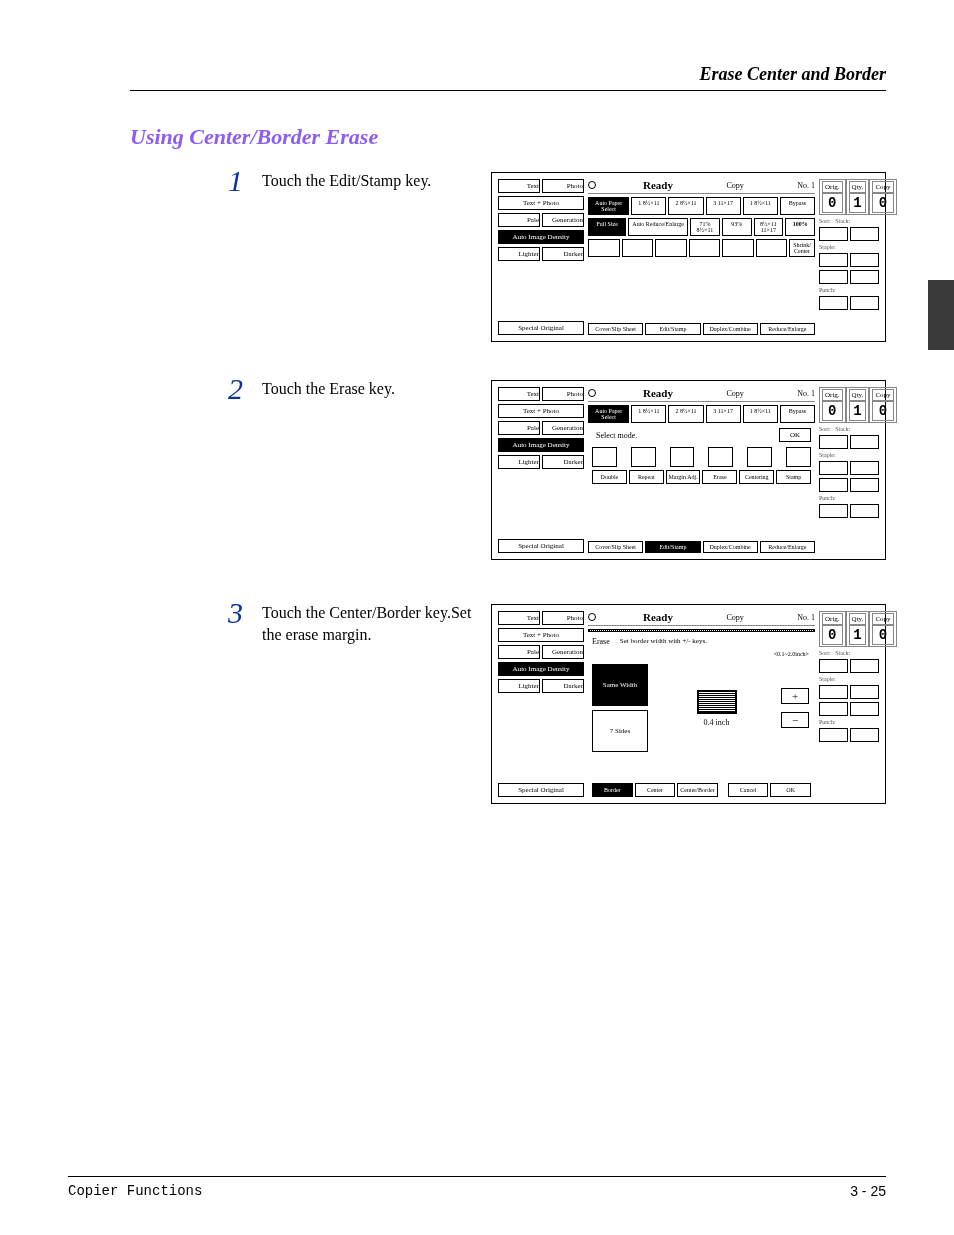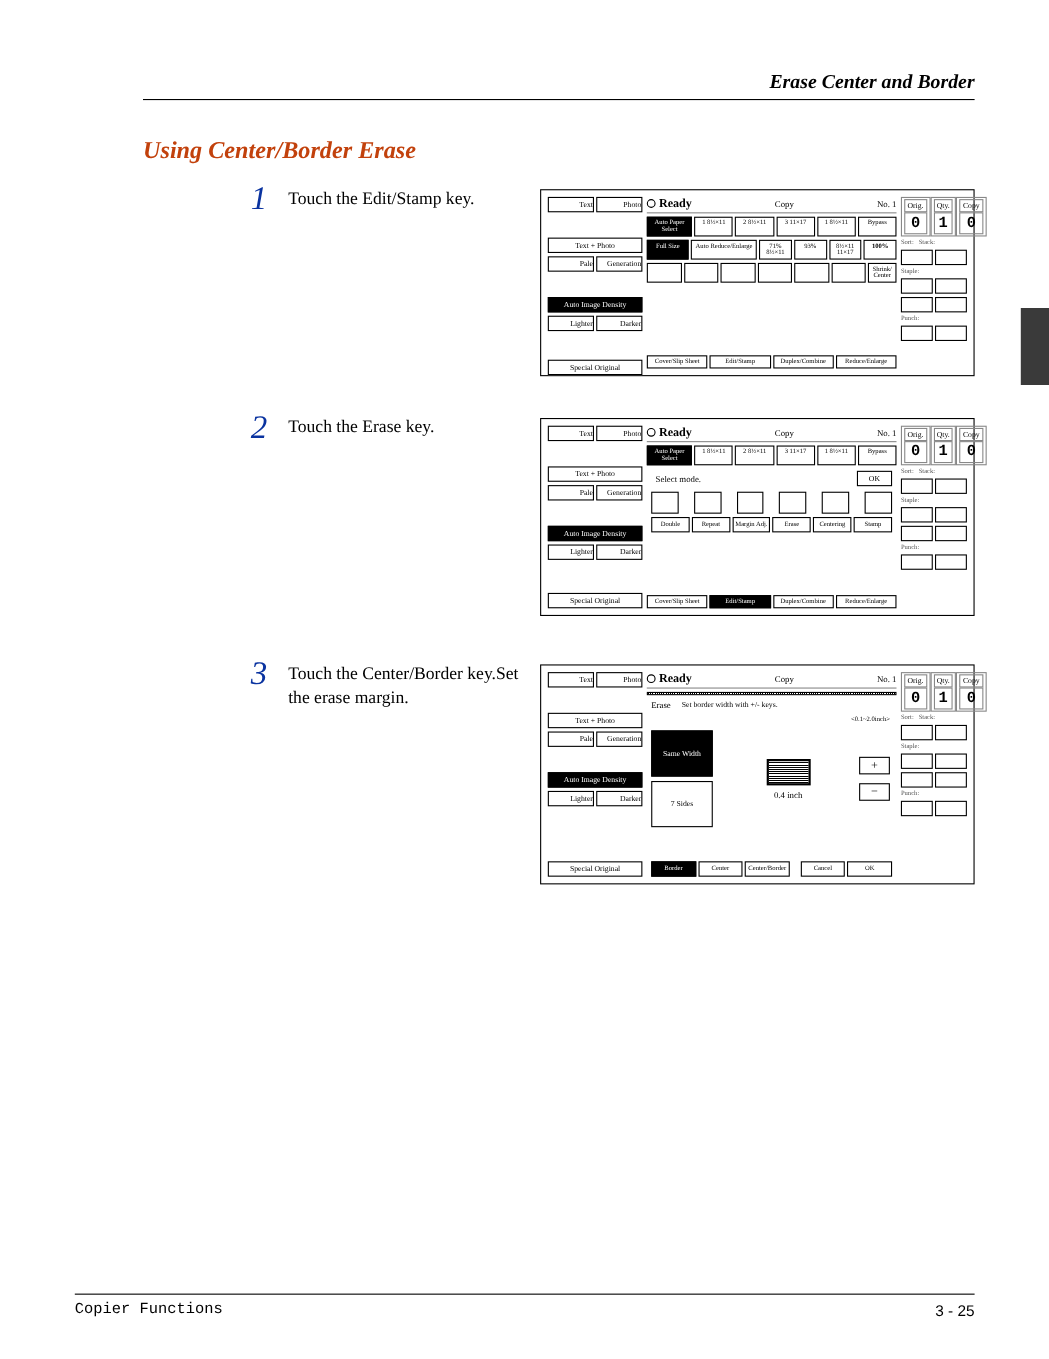--- a/index.html
+++ b/index.html
@@ -27,21 +27,21 @@
     height: 1px;
     background: #000;
   }
   .section-title {
     position: absolute;
     top: 124px;
     left: 130px;
     font-style: italic;
     font-weight: bold;
     font-size: 22px;
-    color: #c2410c;
+    color: #8b5cf6;
   }
   .step {
     position: absolute;
     left: 228px;
   }
   .step .num {
     font-family: "Times New Roman", serif;
     font-style: italic;
     font-size: 30px;
     color: #0a33a0;
@@ -68,29 +68,29 @@
     border: 1px solid #000;
     background: #fff;
     padding: 6px;
   }
   .panel1 { top: 172px; height: 170px; }
   .panel2 { top: 380px; height: 180px; }
   .panel3 { top: 604px; height: 200px; }
   .panel-inner { display:flex; gap:4px; height:100%; }
   .left-col { width:86px; display:flex; flex-direction:column; gap:3px; }
   .left-col .cell, .left-col .cell-dark {
-    border:1px solid #000; font-size:7px; text-align:center; padding:2px 1px; background:#fff;margin-top:20px;
+    border:1px solid #000; font-size:7px; text-align:center; padding:2px 1px; background:#fff;
   }
   .left-col .pair { display:flex; gap:2px; }
   .left-col .pair .half { flex:1; border:1px solid #000; font-size:7px; text-align:right; padding:2px 0; }
   .cell-dark { background:#000 !important; color:#fff !important; }
   .mid-col { flex:1; display:flex; flex-direction:column; gap:3px; }
   .right-col { width:60px; display:flex; flex-direction:column; gap:3px; }
   .status-bar { display:flex; align-items:center; border-bottom:1px solid #888; padding-bottom:2px; }
-  .status-bar .ready { font-weight:bold; font-size:11px; }
+  .status-bar .ready { font-weight:bold; font-size:11px;margin-left:44px; }
   .status-bar .dot { width:8px; height:8px; border:1px solid #000; border-radius:50%; margin-right:3px; }
   .status-bar .copy { flex:1; text-align:center; font-size:8px; }
   .status-bar .no1 { font-size:8px; }
   .count-box { display:flex; }
   .count-box div { flex:1; border:1px solid #888; text-align:center; font-size:7px; padding:1px 2px; }
   .count-box .big { font-family:"Courier New",monospace; font-size:14px; font-weight:bold; }
   .paper-row, .size-row, .mode-row, .tab-row { display:flex; gap:2px; }
   .paper-row .cell, .size-row .cell, .mode-row .cell, .tab-row .cell {
     border:1px solid #000; font-size:6px; text-align:center; padding:2px 1px; flex:1; background:#fff;
   }

